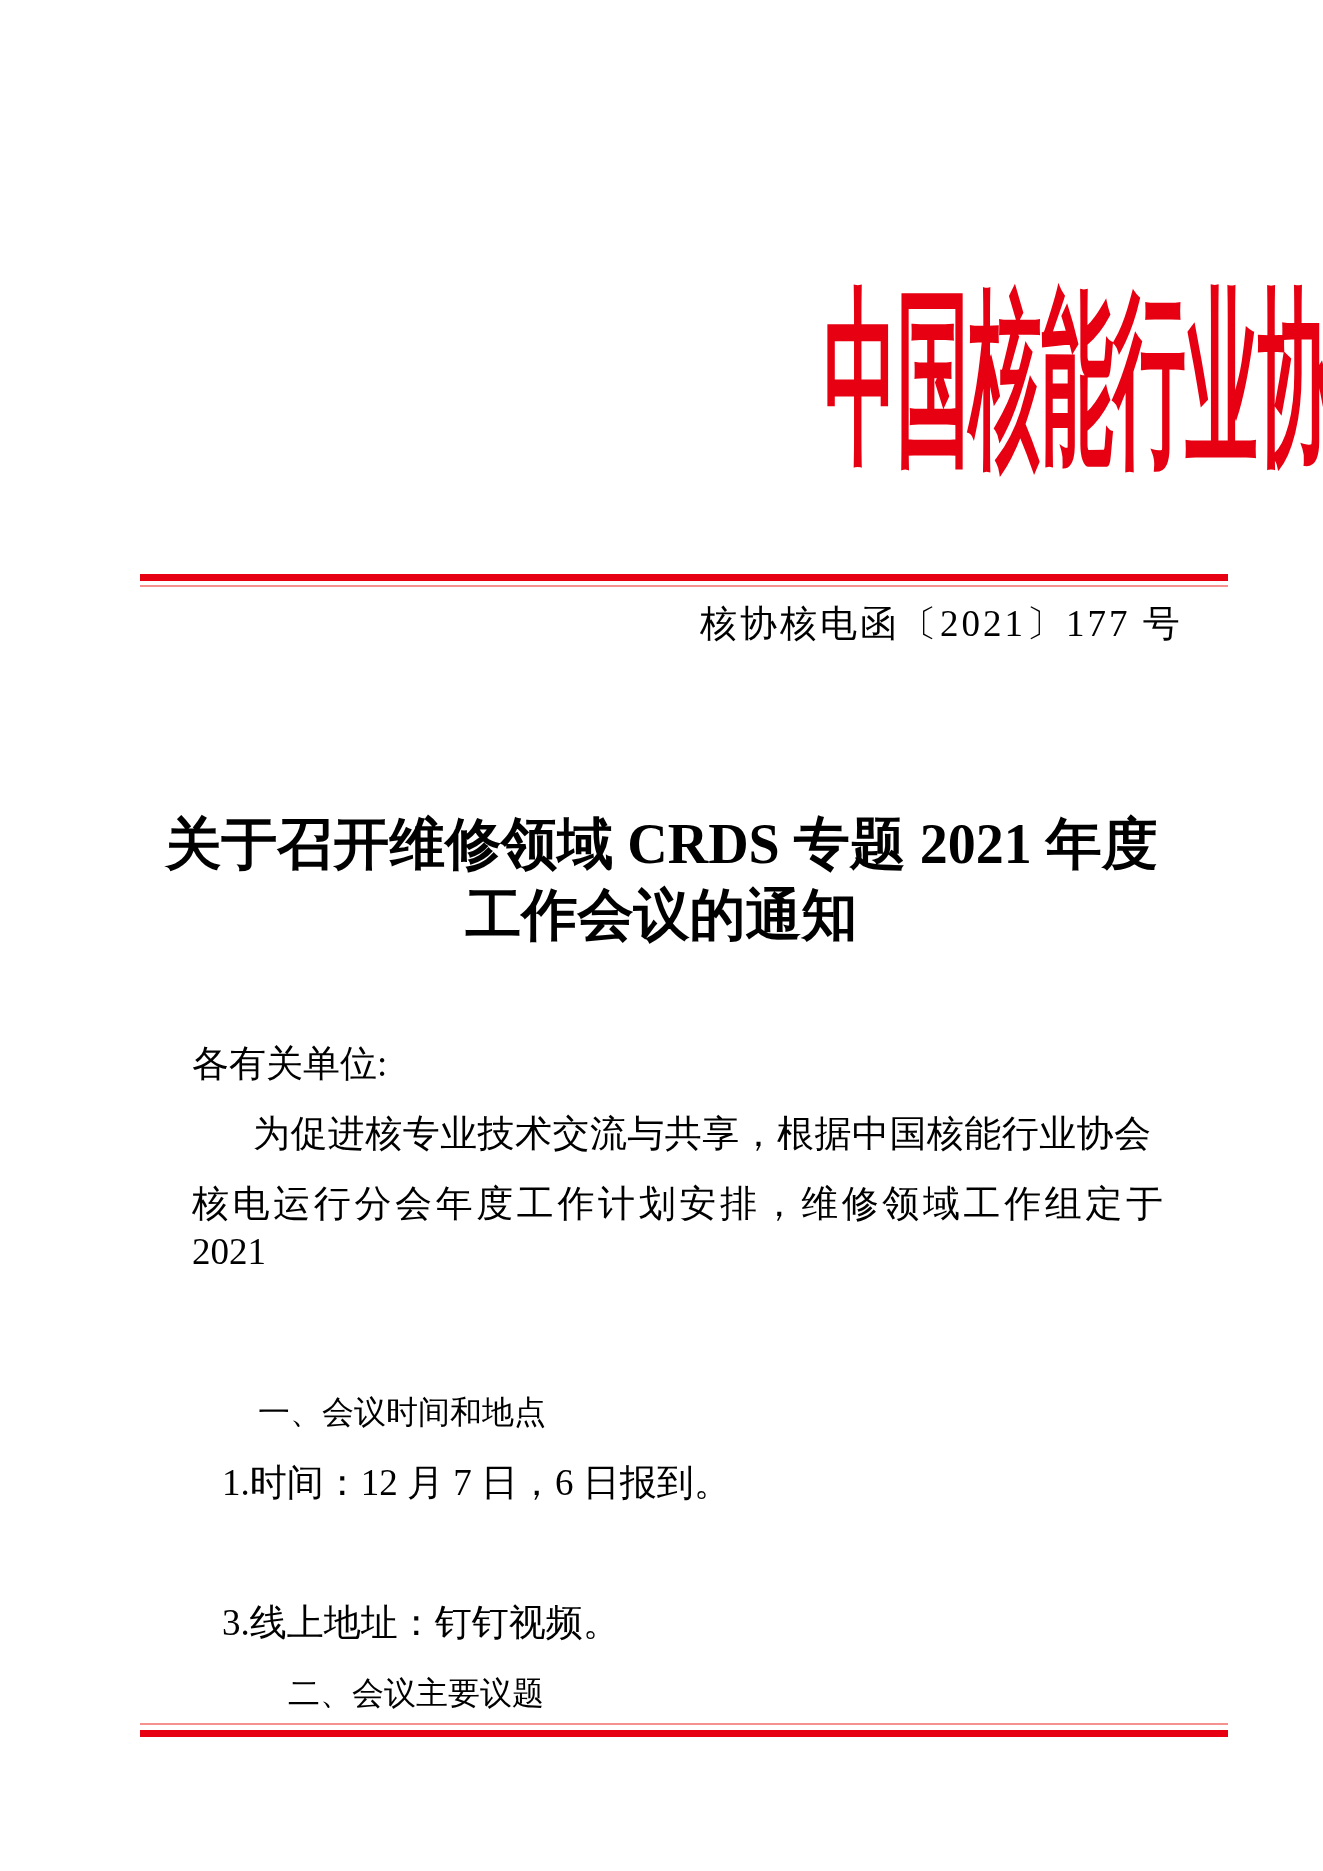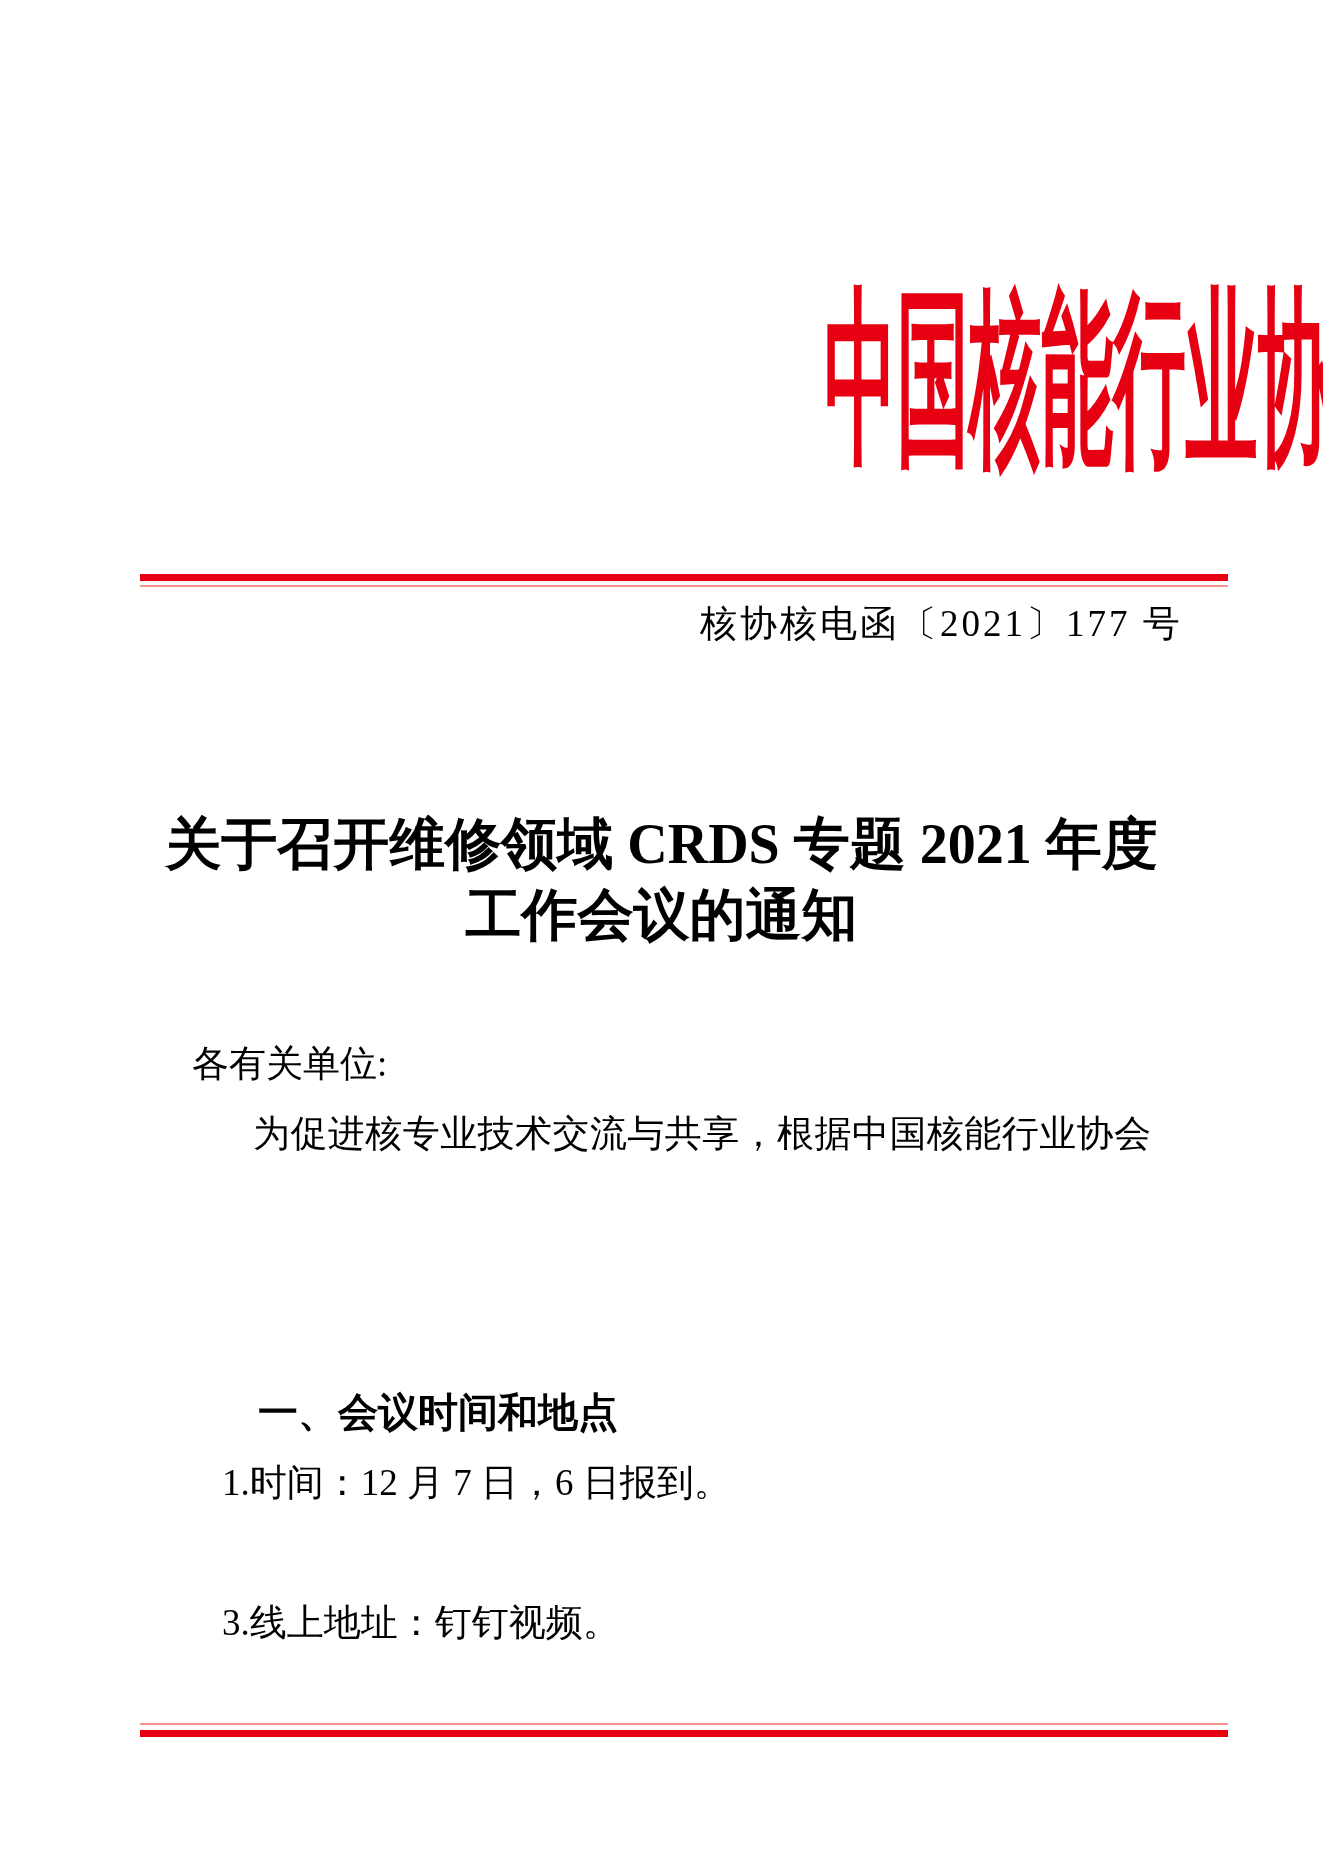--- a/index.html
+++ b/index.html
@@ -51,22 +51,22 @@
     font-size:37px;line-height:48px;
     white-space:nowrap;
   }
   .line.fill{
     white-space:normal;
     text-align:justify;
     text-align-last:justify;
   }
   .line.heading{
     font-family:"Liberation Sans","DejaVu Sans",sans-serif;
-    font-weight:700;
-    font-size:40px;
+    font-weight:400;
+    font-size:32px;
     white-space:nowrap;
   }
   #l1 {top:1040px;left:192px;}
   #l2 {top:1110px;left:253px;width:898px;}
   #l3 {top:1180px;left:192px;width:971px;}
   #l4 {top:1250px;left:192px;width:971px;}
   #l5 {top:1320px;left:192px;}
   #l6 {top:1388px;left:258px;}
   #l7 {top:1459px;left:222px;}
   #l8 {top:1529px;left:222px;}
@@ -91,29 +91,31 @@
 
   <div class="title-block">
     <div>关于召开维修领域 CRDS 专题 2021 年度</div>
     <div>工作会议的通知</div>
   </div>
 
   <div class="line" id="l1">各有关单位:</div>
 
   <div class="line fill" id="l2">为促进核专业技术交流与共享，根据中国核能行业协会</div>
 
+  <div class="line fill" id="l3">核电运行分会年度工作计划安排，维修领域工作组定于 2021</div>
 
 
 
   <div class="line heading" id="l6">一、会议时间和地点</div>
 
   <div class="line" id="l7">1.时间：12 月 7 日，6 日报到。</div>
 
 
   <div class="line" id="l9">3.线上地址：钉钉视频。</div>
 
+  <div class="line heading" id="l10">二、会议主要议题</div>
 
   <div class="rule rule-bottom">
     <div class="bar-thin"></div>
     <div class="bar-thick"></div>
   </div>
 
 </div>
 
 </body></html>

